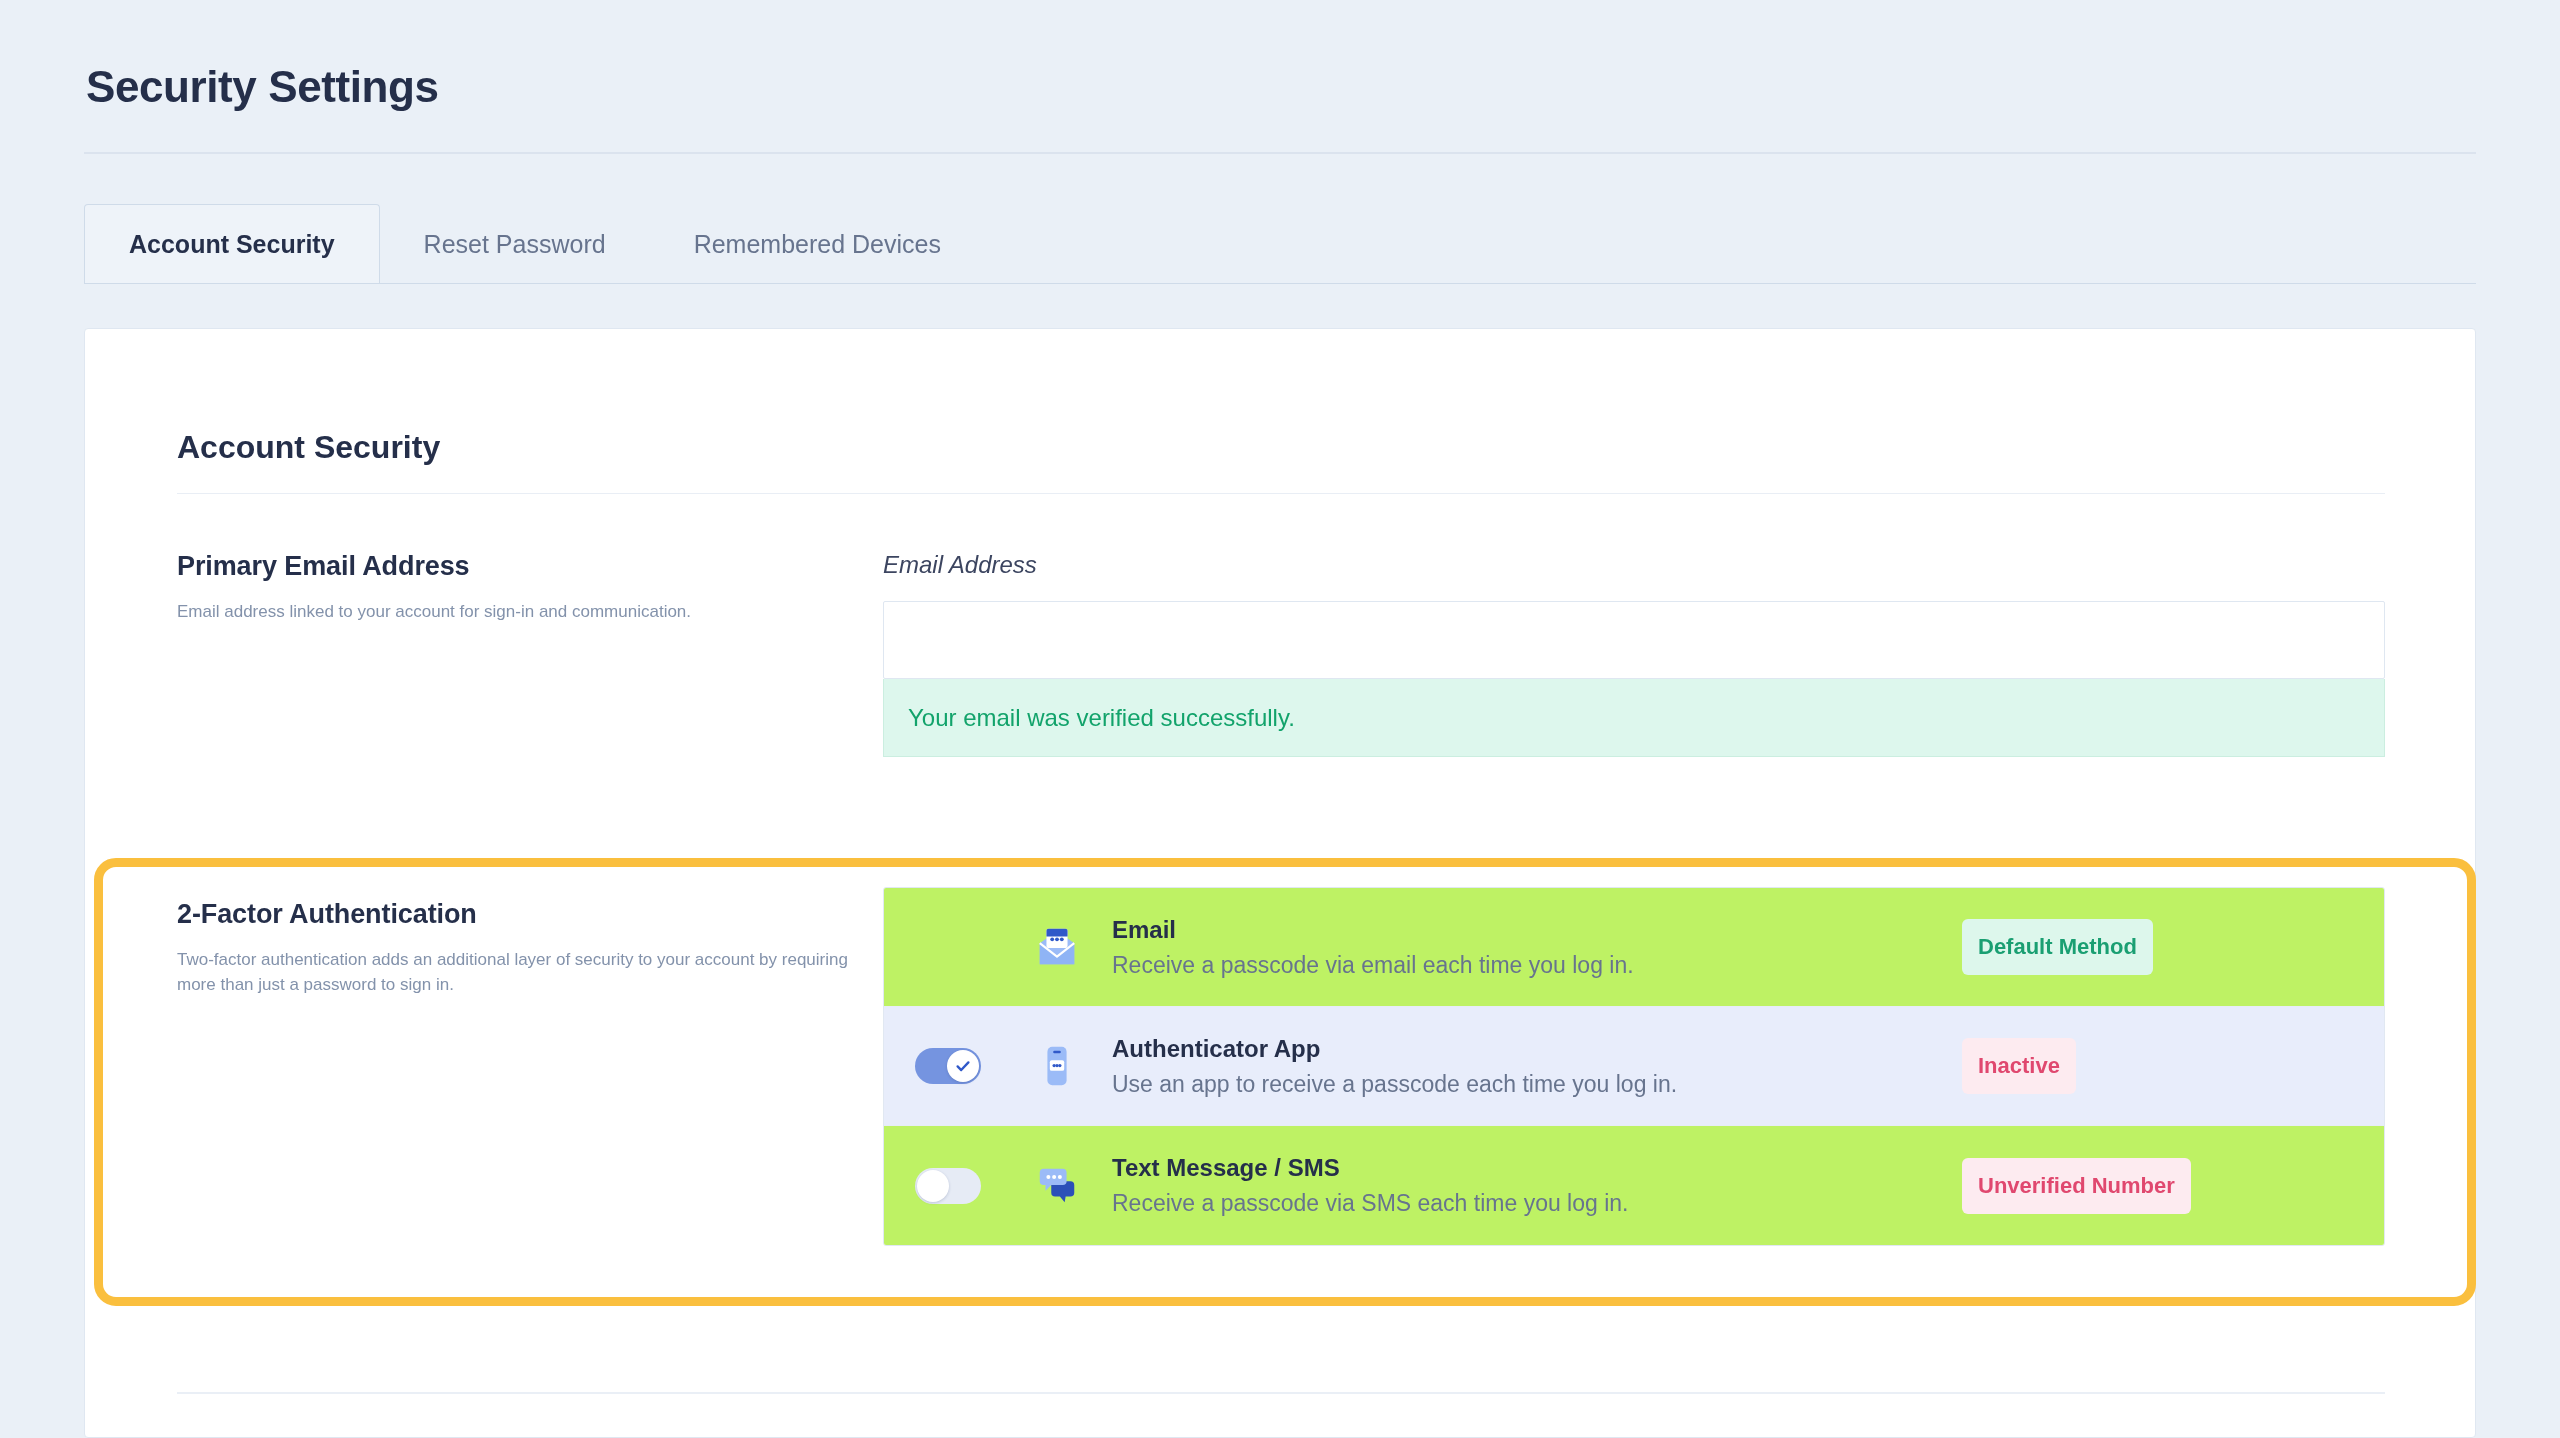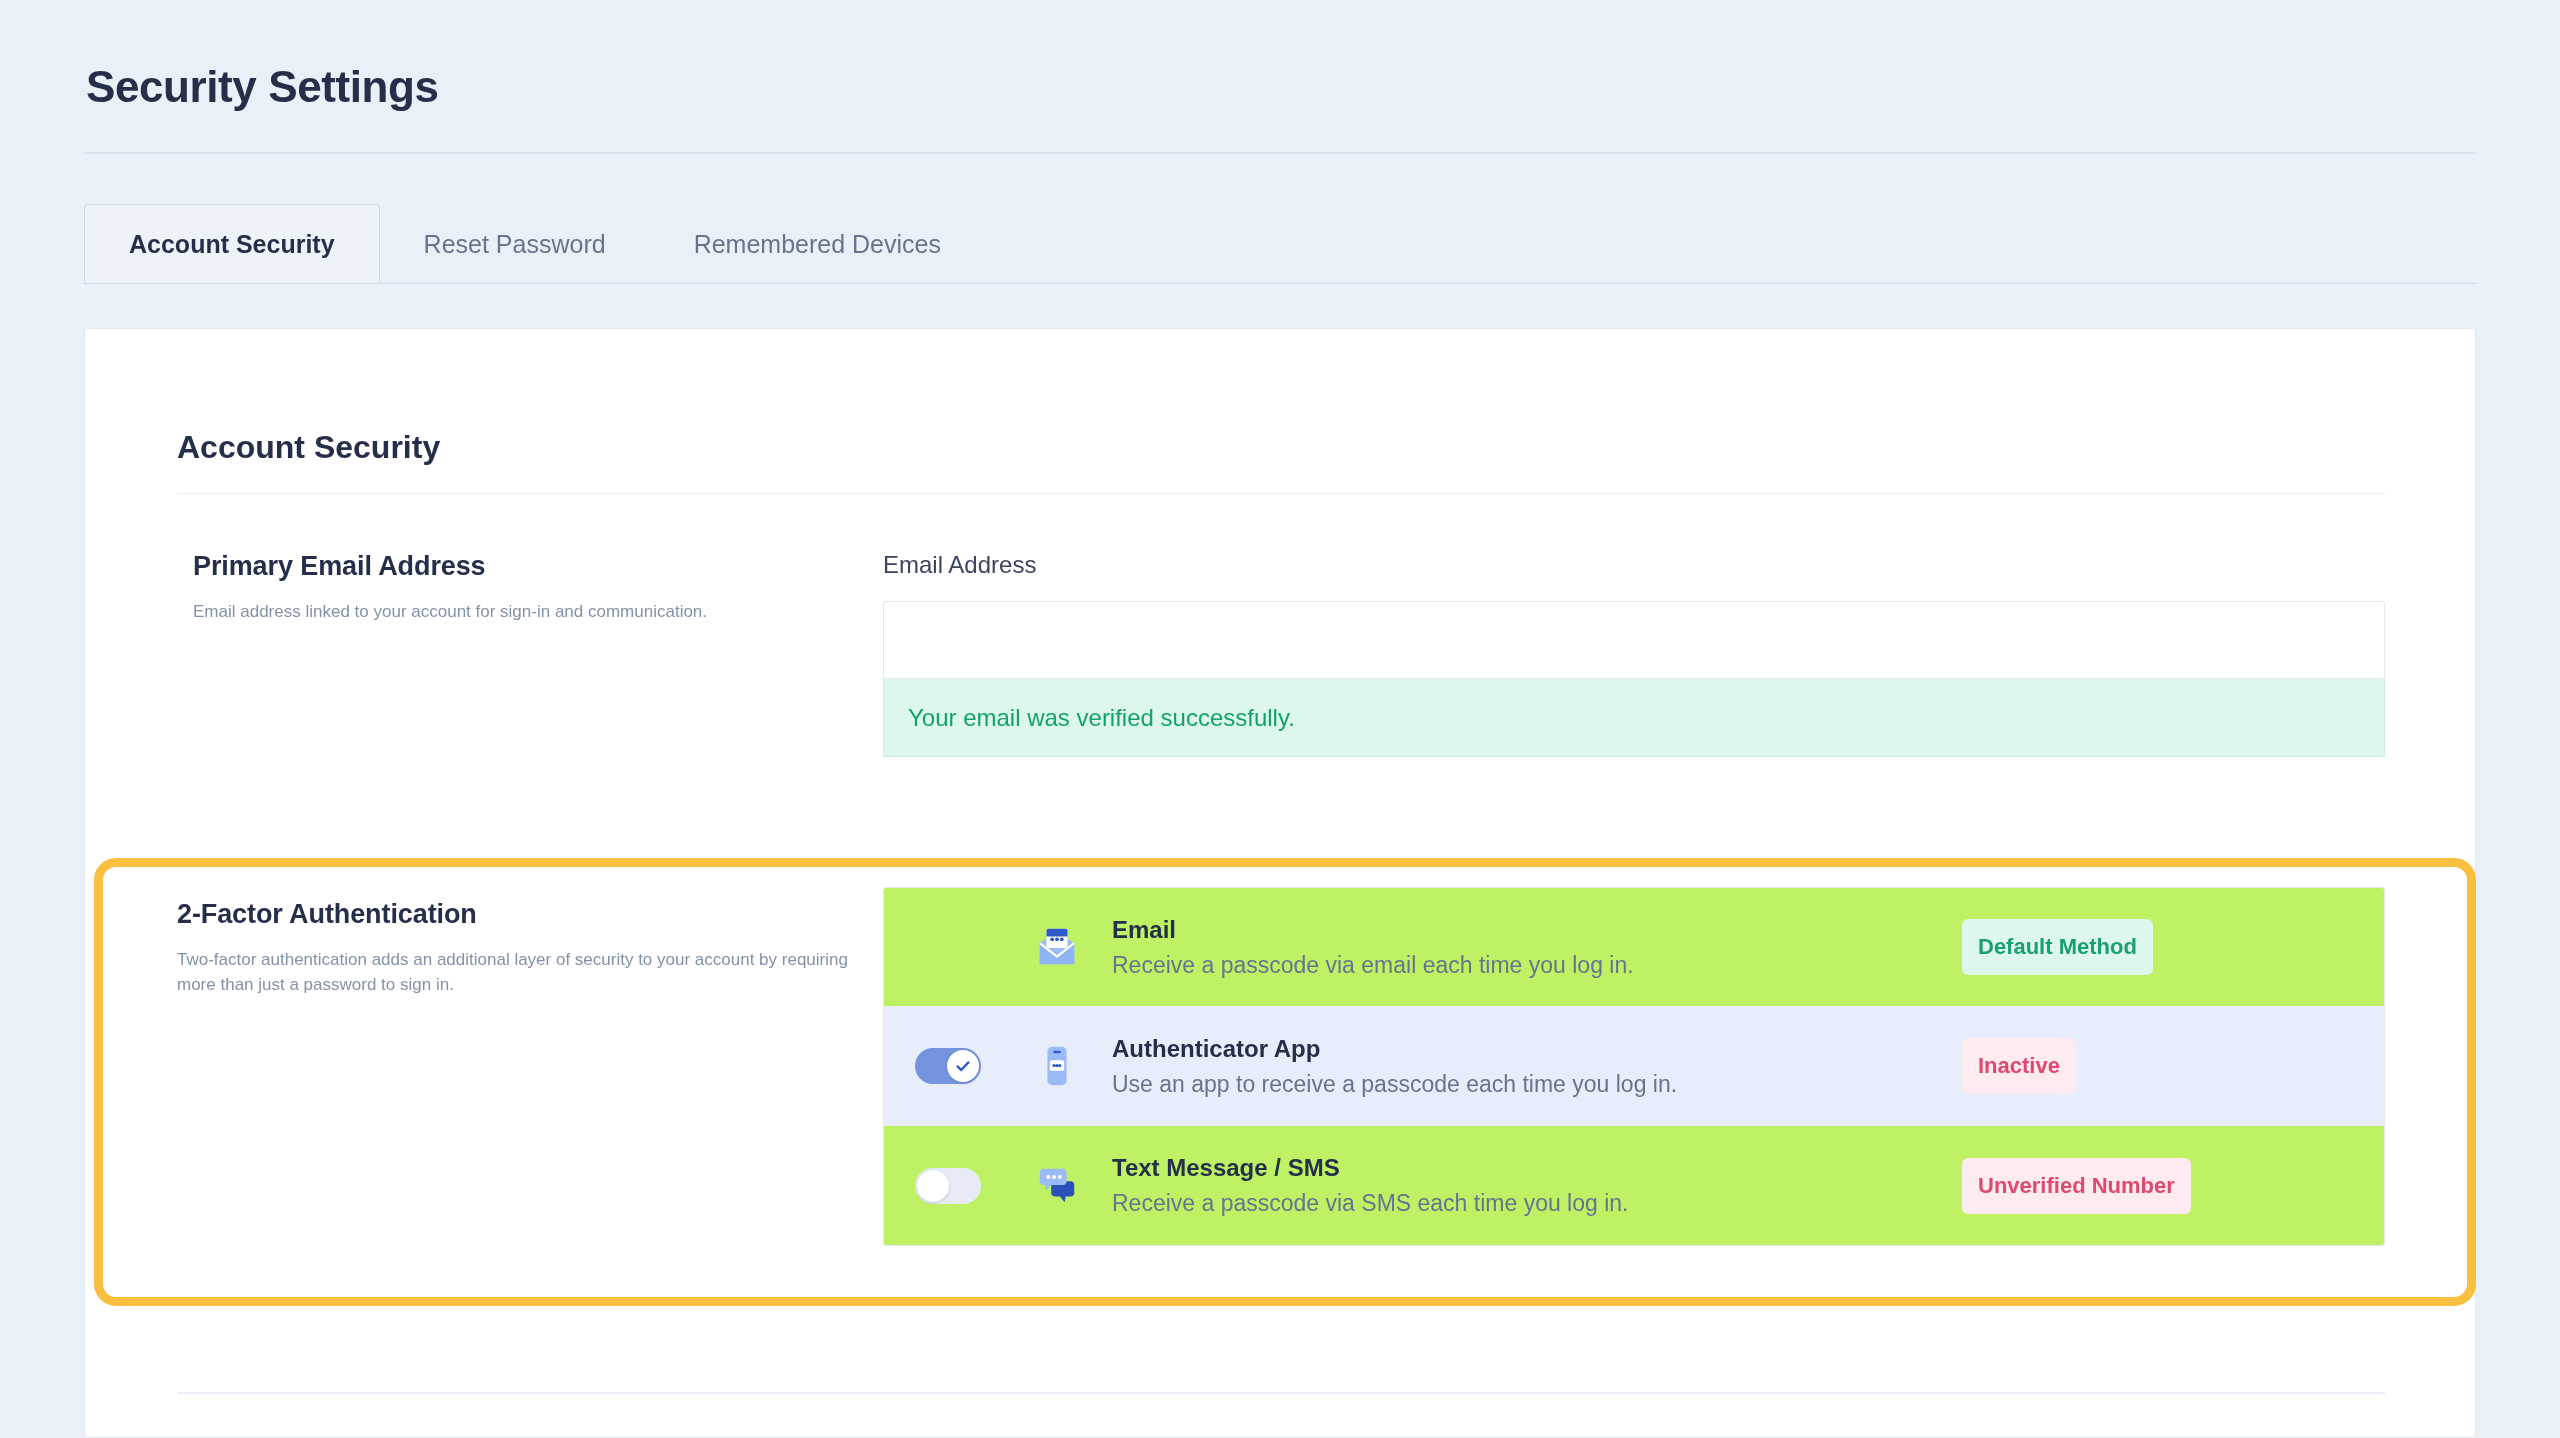--- a/index.html
+++ b/index.html
@@ -124,35 +124,36 @@
   }
 
   .section-desc {
     font-size: 17px;
     line-height: 1.45;
     color: #8392ab;
   }
 
   
   .email-section-label {
-    left: 108px;
+    left: 92px;
     top: 222px;
   }
 
   .email-field-wrap {
     position: absolute;
     left: 798px;
     top: 222px;
     width: 1502px;
   }
 
   .field-label {
     font-size: 24px;
     color: #3c4560;
     margin-bottom: 22px;
+    font-style: italic;
   }
 
   .email-input {
     width: 100%;
     height: 78px;
     border: 1px solid #dfe7f1;
     border-radius: 2px;
     background: #ffffff;
     font-size: 24px;
     color: #252f4a;

